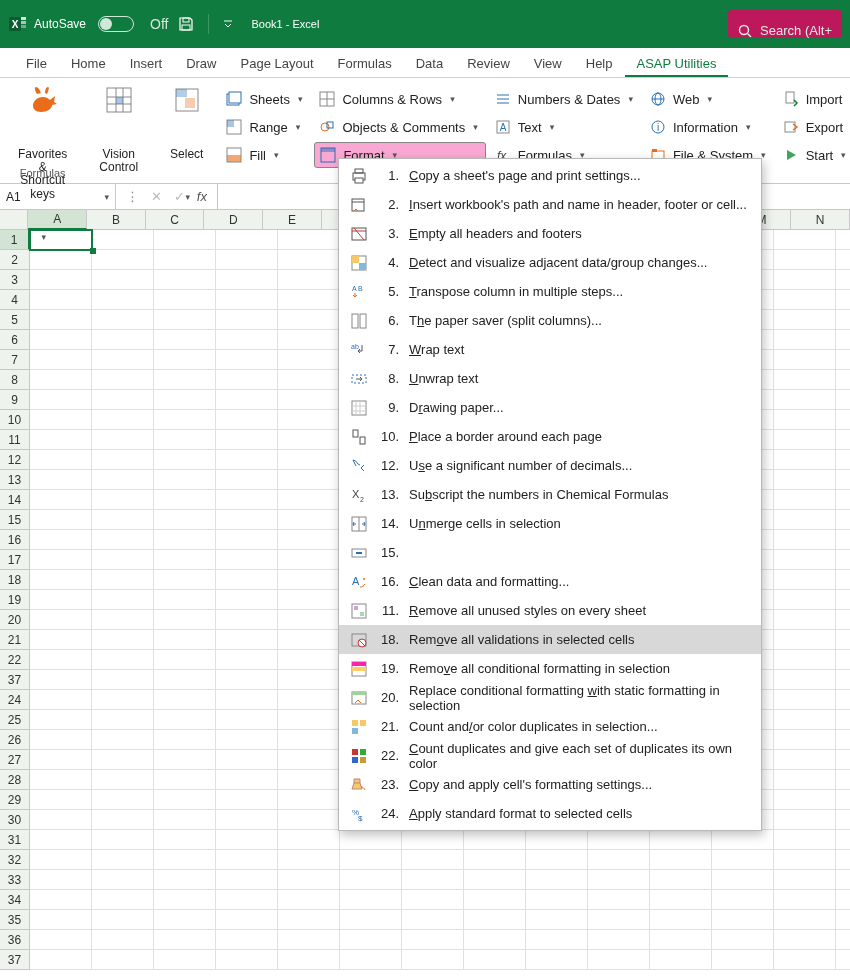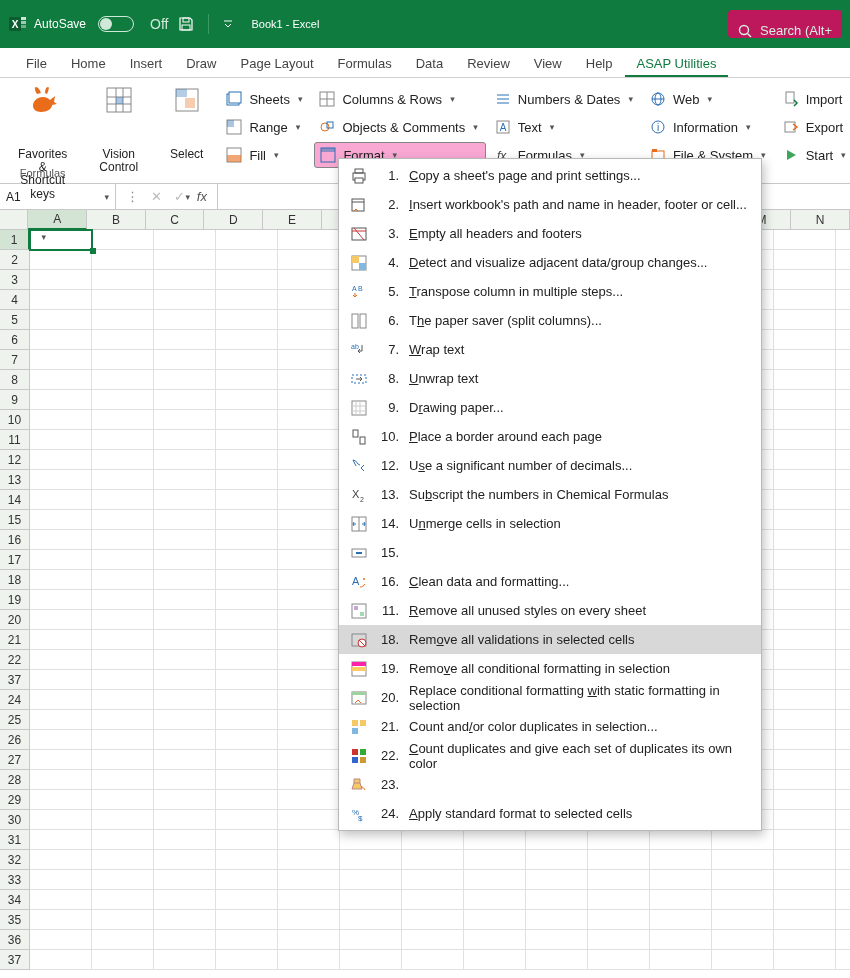--- a/index.html
+++ b/index.html
@@ -1241,20 +1241,21 @@
       <span class="lbl"><u>C</u>ount duplicates and give each set of duplicates its own color</span>
     </div>
     <div class="menu-item">
       <span class="mico">
         <svg width="18" height="18" viewBox="0 0 18 18">
           <path d="M4 3h6v4h-6zM4 7l-2 6h10l-2-6" fill="#f4c966" stroke="#b88"></path>
           <path d="M11 11c2 0 3 1 4 3" fill="none" stroke="#e86c1a"></path>
         </svg>
       </span>
       <span class="num">23.</span>
+      <span class="lbl"><u>C</u>opy and apply cell's formatting settings...</span>
     </div>
     <div class="menu-item">
       <span class="mico">
         <svg width="18" height="18" viewBox="0 0 18 18">
           <text x="2" y="10" font-size="8" fill="#2b6fb3">%</text>
           <text x="8" y="16" font-size="8" fill="#2b6fb3">$</text>
         </svg>
       </span>
       <span class="num">24.</span>
       <span class="lbl"><u>A</u>pply standard format to selected cells</span>

